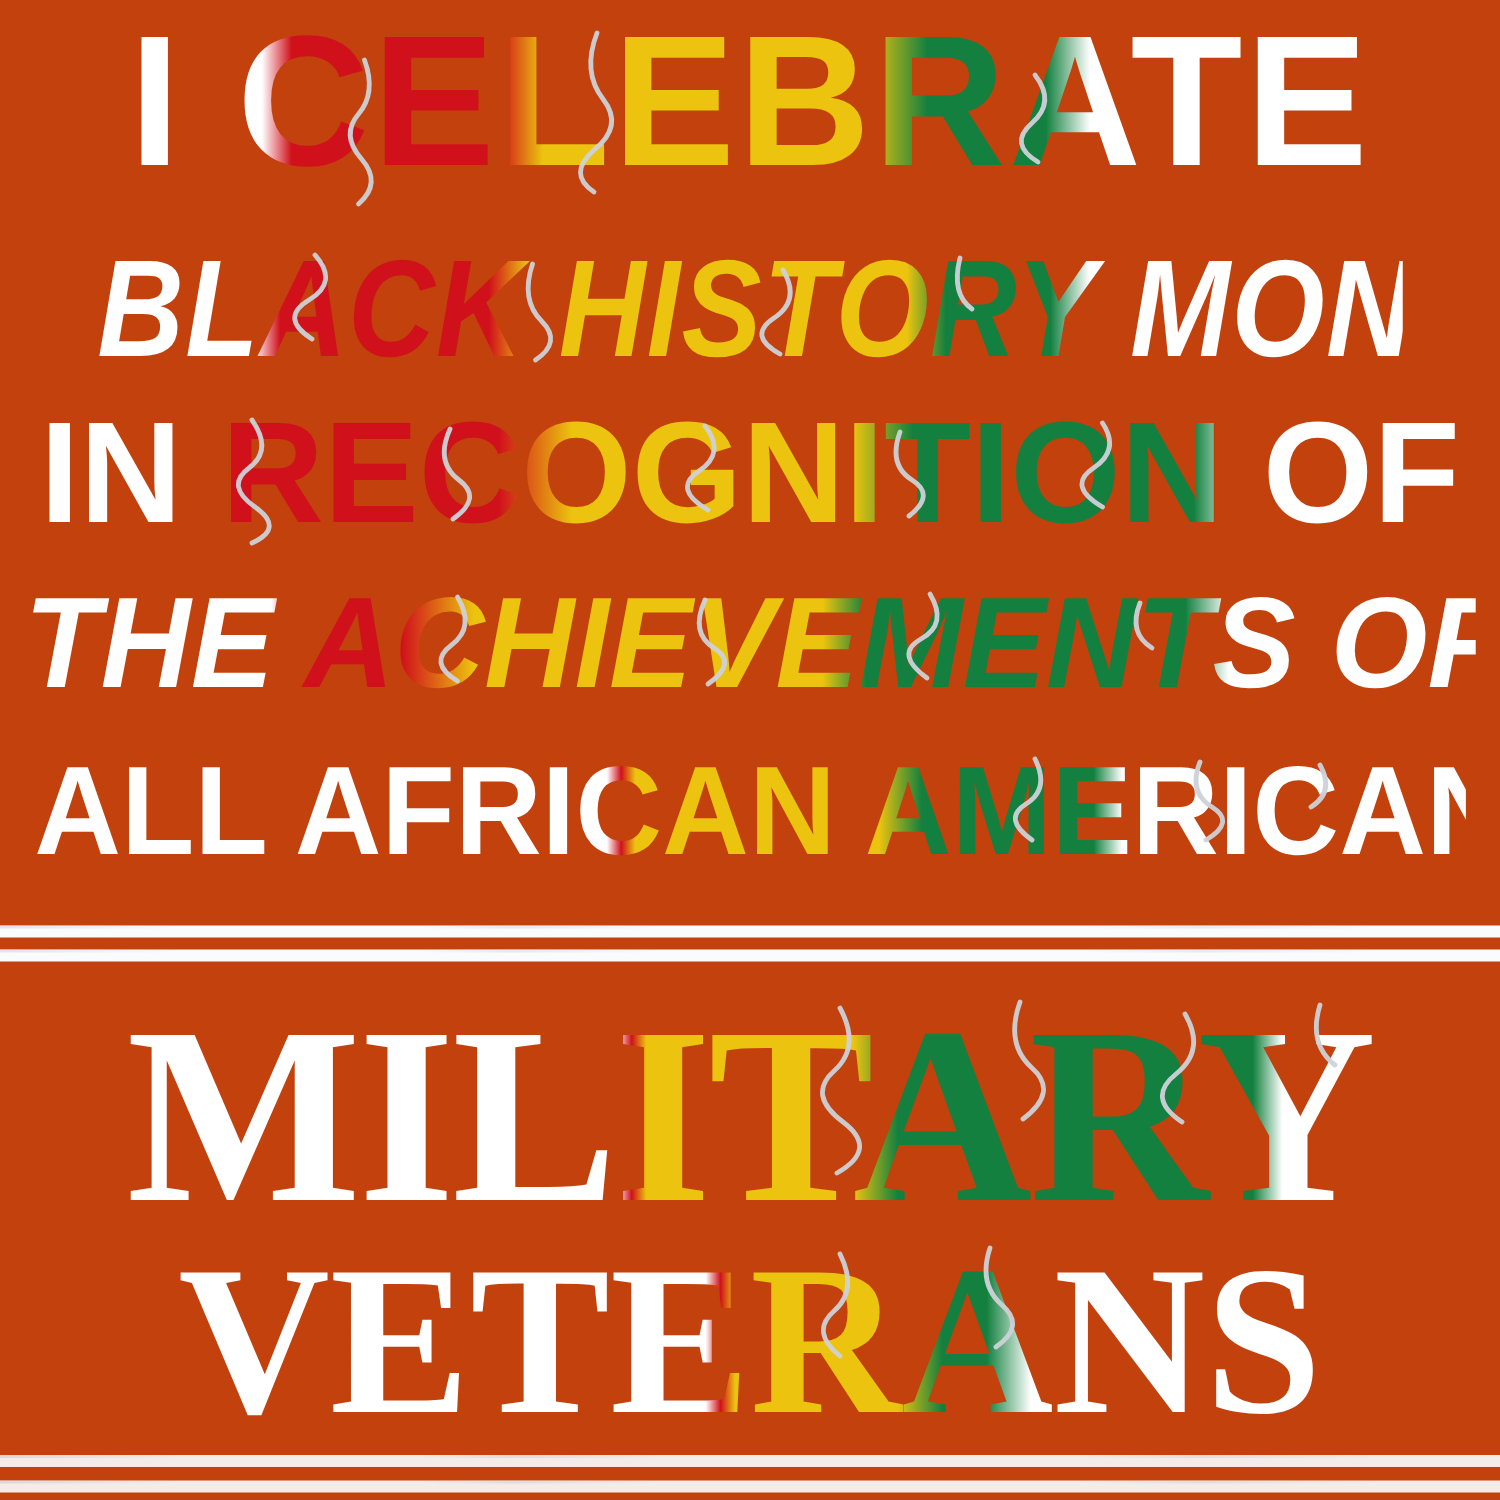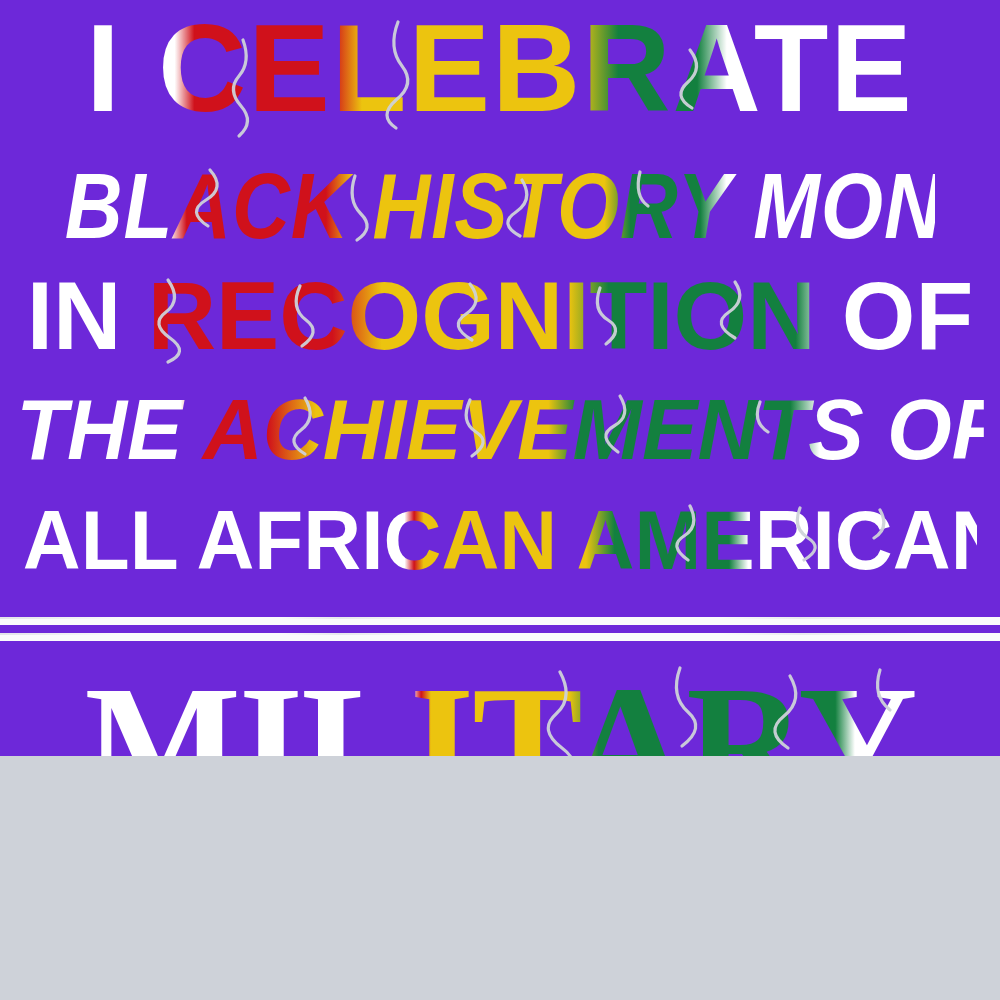--- a/index.html
+++ b/index.html
@@ -3,22 +3,22 @@
 <meta charset="utf-8">
 <style>
   html, body {
     margin: 0;
     padding: 0;
     background: #ced2d9;
   }
   #poster {
     position: relative;
     width: 1000px;
-    height: 756px;
-    background: #6d28d9;
+    height: 1000px;
+    background: #c2410c;
     overflow: hidden;
     font-family: "Liberation Sans", sans-serif;
   }
 
   
   .line {
     position: absolute;
     left: 0;
     width: 1000px;
     text-align: center;

